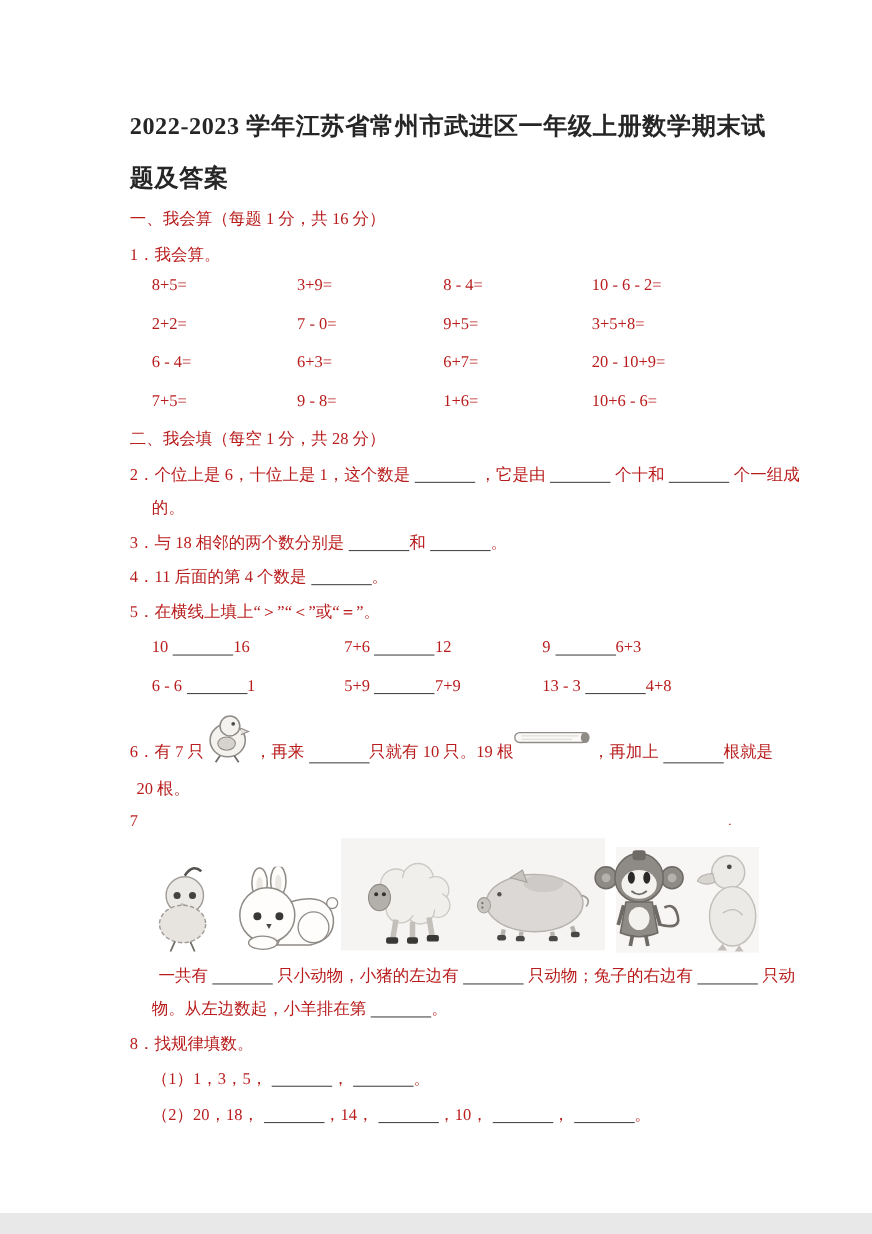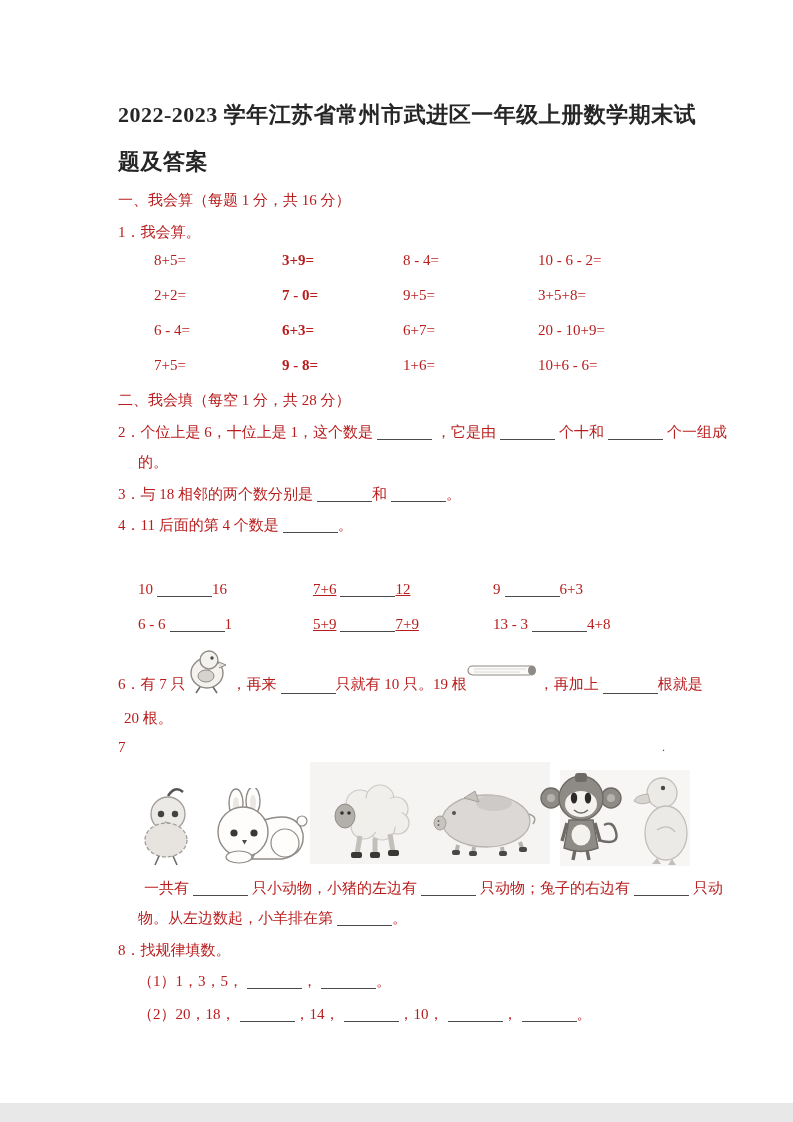--- a/index.html
+++ b/index.html
@@ -20,23 +20,23 @@
     font-size:22px; font-weight:bold; color:#262626;
     letter-spacing:0.5px; white-space:nowrap;
   }
   .blank {
     display:inline-block; width:55px; height:12px;
     border-bottom:1.4px solid #4a4a4a;
     vertical-align:-3px; margin:0 4px;
   }
   .blank.tight-r { margin-right:0; }
   .ac { position:absolute; top:0; }
-  .c1{left:16px;text-align:right;} .c2{left:144px;font-weight:bold;} .c3{left:265px;} .c4{left:400px;}
+  .c1{left:0;text-align:right;} .c2{left:132px;} .c3{left:265px;} .c4{left:400px;}
   .kc { position:absolute; top:0; }
-  .k1{left:0;} .k2{left:175px;text-decoration:underline;} .k3{left:355px;}
+  .k1{left:0;} .k2{left:175px;} .k3{left:355px;}
   .q6-line { display:flex; align-items:flex-end; }
   .q6-line svg { flex:0 0 auto; }
   .animal { position:absolute; }
   .patch { position:absolute; background:#f5f4f2; }
   .enddot { position:absolute; left:540px; top:0; }
 </style>
 </head>
 <body>
 
 <div class="page">
@@ -80,20 +80,21 @@
   <div class="line" style="left:138px;top:452px">的。</div>
 
   <div class="line" style="left:118px;top:484px">
     <span>3．与 18 相邻的两个数分别是</span><span class="blank tight-r"></span><span>和</span><span class="blank tight-r"></span><span>。</span>
   </div>
 
   <div class="line" style="left:118px;top:515px">
     <span>4．11 后面的第 4 个数是</span><span class="blank tight-r"></span><span>。</span>
   </div>
 
+  <div class="line" style="left:118px;top:547px">5．在横线上填上“＞”“＜”或“＝”。</div>
 
   <div class="line" style="left:138px;top:579px;width:560px">
     <span class="kc k1"><span>10</span><span class="blank tight-r"></span><span>16</span></span>
     <span class="kc k2"><span>7+6</span><span class="blank tight-r"></span><span>12</span></span>
     <span class="kc k3"><span>9</span><span class="blank tight-r"></span><span>6+3</span></span>
   </div>
   <div class="line" style="left:138px;top:614px;width:560px">
     <span class="kc k1"><span>6 - 6</span><span class="blank tight-r"></span><span>1</span></span>
     <span class="kc k2"><span>5+9</span><span class="blank tight-r"></span><span>7+9</span></span>
     <span class="kc k3"><span>13 - 3</span><span class="blank tight-r"></span><span>4+8</span></span>

